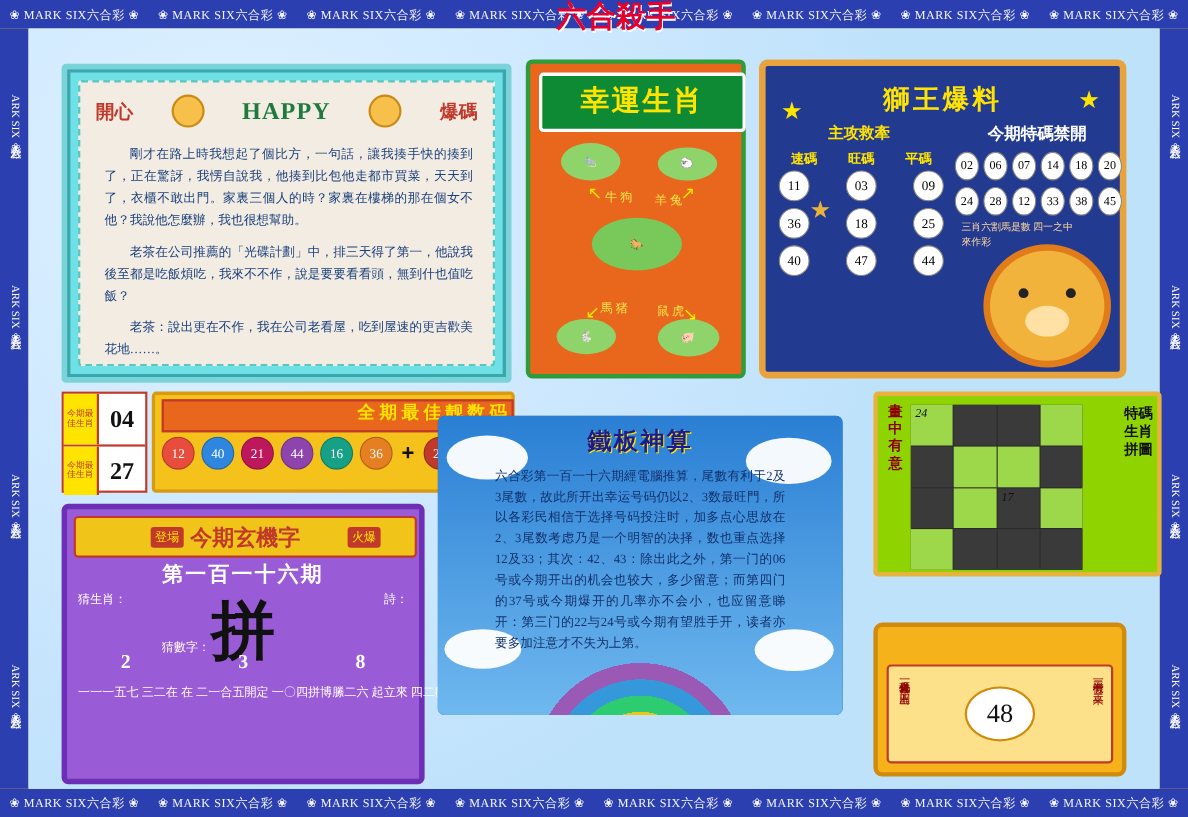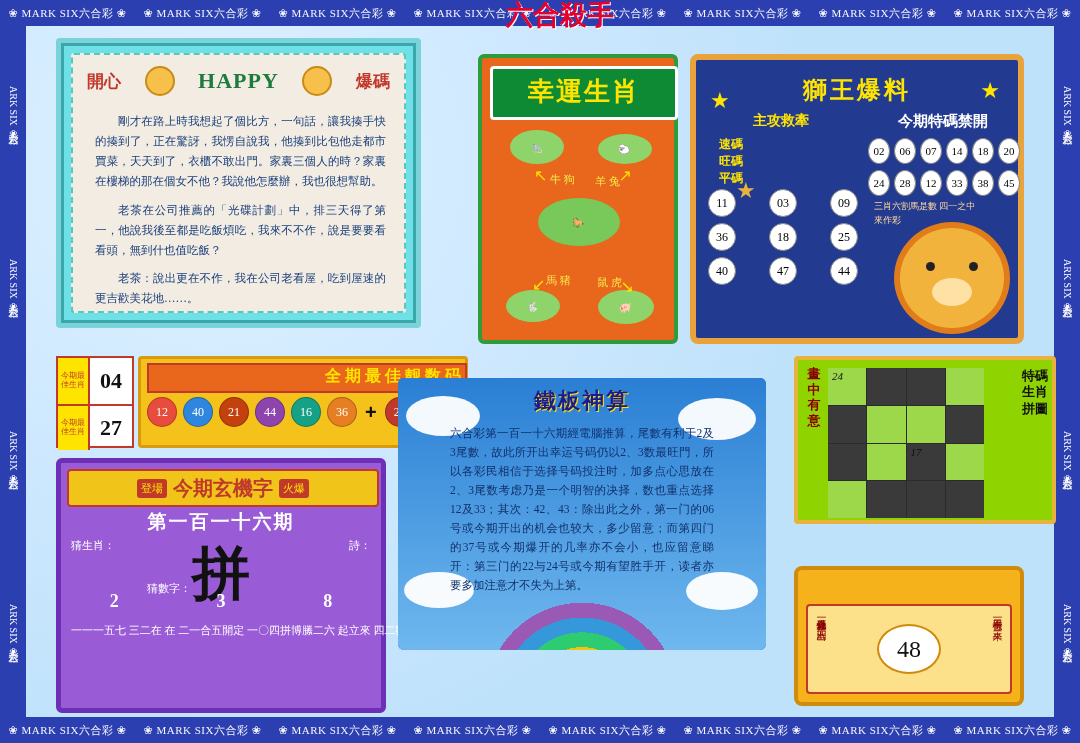--- a/index.html
+++ b/index.html
@@ -40,21 +40,21 @@
     background:
       radial-gradient(circle at 18% 20%, #dff2ff 0%, #cfe9ff 30%, #bfe2fb 60%),
       linear-gradient(#cfe8fb,#bfe0f7);
   }
 
   
   .panel{position:absolute;box-sizing:border-box;}
 
   
   #story{
-    left:30px;top:12px;width:365px;height:290px;
+    left:30px;top:32px;width:409px;height:290px;
     background:#6fe0e6;border:5px solid #7ad3d8;border-radius:4px;
     box-shadow:0 0 0 3px #3aa7ad inset;
   }
   #story .inner{
     position:absolute;left:10px;top:10px;right:10px;bottom:10px;
     background:#f2ece3;border:2px dashed #58c7bf;border-radius:3px;
   }
   #story .hdr{
     position:absolute;left:0;top:0;width:100%;height:52px;
     display:flex;align-items:center;justify-content:space-between;
@@ -105,22 +105,22 @@
   }
   #lion .sub{
     position:absolute;top:52px;left:10px;width:150px;text-align:center;
     color:#ffe400;font-size:14px;font-weight:bold;font-family:"Liberation Serif",serif;
   }
   #lion .sub2{
     position:absolute;top:52px;left:168px;width:158px;text-align:center;
     color:#fff;font-size:15px;font-weight:bold;font-family:"Liberation Serif",serif;
   }
   #lion .cols{position:absolute;left:12px;top:76px;width:150px;}
-  #lion .colhdr{display:flex;justify-content:flex-start;color:#ffe400;font-size:12px;font-weight:bold;
-    font-family:"Liberation Serif",serif;margin-bottom:2px;flex-direction:column;}
+  #lion .colhdr{display:flex;justify-content:space-between;color:#ffe400;font-size:12px;font-weight:bold;
+    font-family:"Liberation Serif",serif;margin-bottom:2px;}
   #lion .colhdr span{width:46px;text-align:center;}
   .ballrow{display:flex;justify-content:space-between;margin-bottom:6px;}
   .ball{
     width:26px;height:26px;border-radius:50%;background:#fff;color:#000;
     font-size:12px;display:flex;align-items:center;justify-content:center;
     font-family:"Liberation Serif",serif;border:1px solid #888;
   }
   .ballsm{width:24px;height:24px;font-size:11px;}
   #lion .numgrid{position:absolute;left:172px;top:78px;width:152px;}
   #lion .numgrid .ballrow{justify-content:flex-start;gap:4px;}
@@ -171,21 +171,21 @@
   #riddle{
     left:30px;top:432px;width:330px;height:255px;background:#9a5bd6;border:5px solid #6c2fb5;
     border-radius:6px;
   }
   #riddle .tband{
     position:absolute;left:6px;top:6px;width:308px;height:34px;background:#f0c419;
     border:2px solid #c0392b;border-radius:4px;
     display:flex;align-items:center;justify-content:center;gap:6px;
   }
   #riddle .tband .red{color:#c0392b;font-size:20px;font-weight:bold;font-family:"Liberation Serif",serif;}
-  #riddle .tband .badge{background:#c0392b;color:#ffe400;font-size:11px;padding:2px 4px;border-radius:3px;}
+  #riddle .tband .badge{background:#c0392b;color:#ffe400;font-size:11px;padding:2px 4px;border-radius:3px;margin-left:37px;}
   #riddle .issue{
     position:absolute;top:46px;left:0;width:100%;text-align:center;color:#fff;font-size:19px;
     font-weight:bold;font-family:"Liberation Serif",serif;letter-spacing:2px;
   }
   #riddle .big{
     position:absolute;left:0;top:72px;width:100%;text-align:center;color:#111;font-size:58px;
     font-weight:bold;font-family:"Liberation Serif",serif;
   }
   #riddle .lcol{position:absolute;left:10px;top:74px;color:#fff;font-size:11px;line-height:1.6;
     font-family:"Liberation Serif",serif;}
@@ -420,21 +420,21 @@
         <div class="tag">今期最佳生肖</div>
         <div class="v">27</div>
       </div>
     </div>
 
     <div class="panel" id="best">
       <div class="bt">全期最佳靓数码</div>
       <div class="row">
         <div class="cball" style="background:#e74c3c">12</div>
         <div class="cball" style="background:#2e86de">40</div>
-        <div class="cball" style="background:#c2410c">21</div>
+        <div class="cball" style="background:#be185d">21</div>
         <div class="cball" style="background:#8e44ad">44</div>
         <div class="cball" style="background:#16a085">16</div>
         <div class="cball" style="background:#e67e22">36</div>
         <div class="plus">+</div>
         <div class="cball" style="background:#c0392b">23</div>
       </div>
     </div>
 
     <div class="panel" id="riddle">
       <div class="tband">

